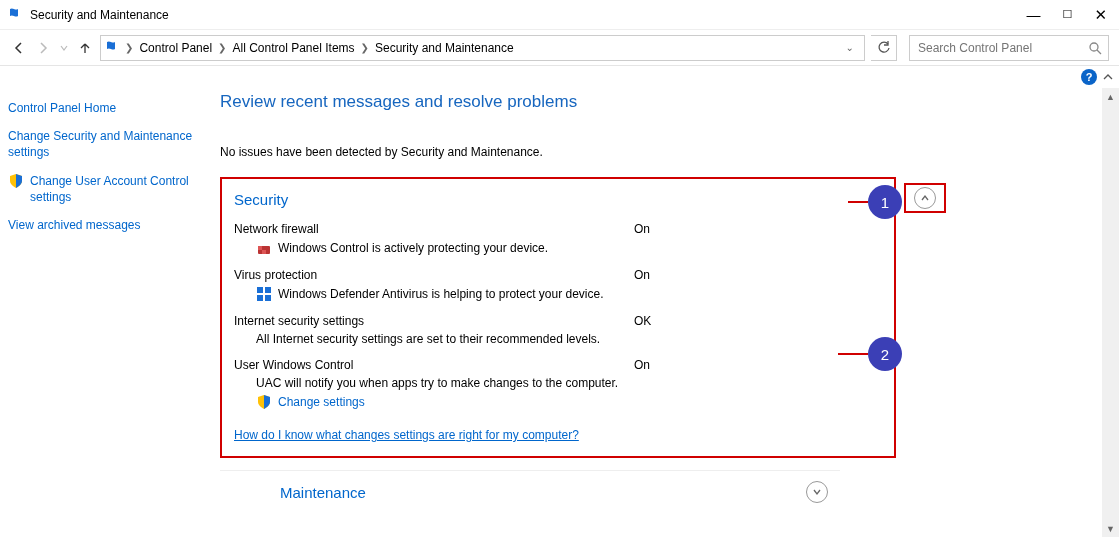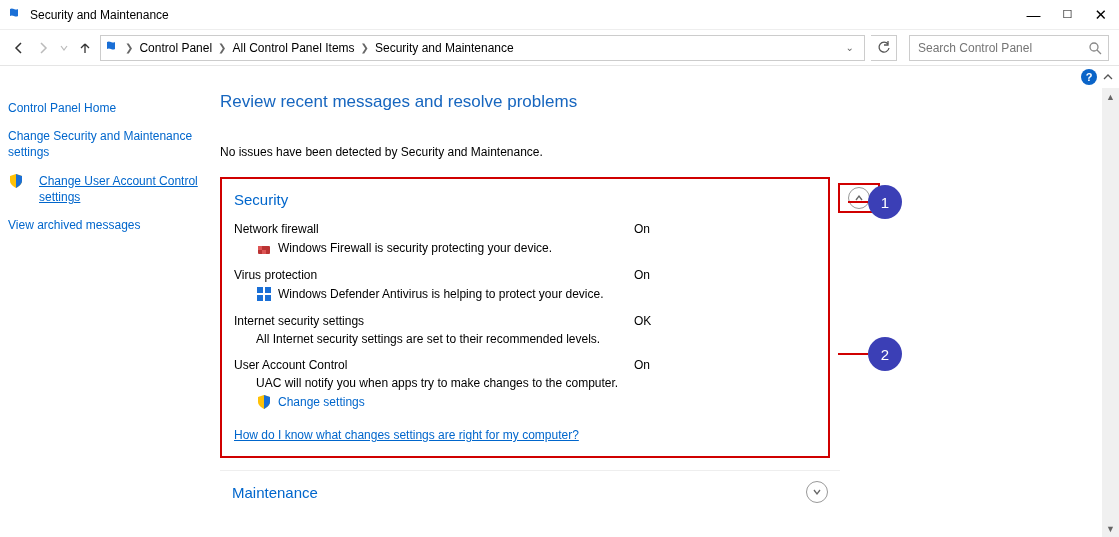--- a/index.html
+++ b/index.html
@@ -103,35 +103,35 @@
   }
   .sidebar a, .sidebar .side-item {
     display:block;
     color:#0066cc;
     font-size:12px;
     margin: 12px 0;
     text-decoration:none;
     cursor:pointer;
     line-height:1.35;
   }
-  .side-item.with-icon { display:flex; gap:15px; align-items:flex-start;text-decoration:underline; }
+  .side-item.with-icon { display:flex; gap:6px; align-items:flex-start; }
   .main {
     flex:1;
     padding: 0 20px 18px 10px;
     position:relative;
     overflow:auto;
   }
   .main h1 {
     color:#1766bf;
     font-weight:400;
     font-size:17px;
     margin: 4px 0 6px 0;
   }
   .subtext { font-size:12px; margin-bottom: 18px; margin-top: 33px; }
-  .panels { position:relative; width: 610px; }
+  .panels { position:relative; width: 676px; }
   .panel {
     position:relative;
     padding: 8px 12px 14px 12px;
   }
   .panel.security { border:2px solid #d00000; margin-bottom:12px;}
   .panel-head {
     display:flex; align-items:center;
     color:#0066cc;
     font-size:15px;
     padding: 4px 0 8px 0;
@@ -177,21 +177,21 @@
     height:2px; background:#d00000;
   }
   .maint-row {
     display:flex; align-items:center;
     border-top:1px solid #eee;
     padding: 10px 12px;
     color:#0066cc;
     font-size:15px;
     width:620px;
   }
-  .maint-row .name { flex:1; }
+  .maint-row .name { flex:1;margin-left:48px; }
   .shield-svg { width:16px; height:16px; flex-shrink:0;}
   .fw-svg { width:16px; height:16px; flex-shrink:0;}
   .def-svg { width:16px; height:16px; flex-shrink:0;}
   .scroll-strip {
     position:absolute; right:0; top:88px; bottom:0; width:17px;
     background:#f0f0f0;
   }
   .scroll-up, .scroll-down {
     position:absolute; left:0; width:17px; height:17px;
     display:flex; align-items:center; justify-content:center;
@@ -313,21 +313,21 @@
           <div class="row1">
             <span class="label">Network firewall</span>
             <span class="status">On</span>
           </div>
           <div class="detail">
             <svg class="fw-svg" viewBox="0 0 16 16">
                 <rect x="2" y="6" width="12" height="8" fill="#b33" rx="1"></rect>
                 <rect x="2" y="6" width="4" height="4" fill="#d55"></rect>
                 <rect x="6" y="10" width="4" height="4" fill="#d55"></rect>
               </svg>
-            <span>Windows Firewall is security protecting your device.</span>
+            <span>Windows Control is actively protecting your device.</span>
           </div>
         </div>
 
         <div class="sec-row">
           <div class="row1">
             <span class="label">Virus protection</span>
             <span class="status">On</span>
           </div>
           <div class="detail">
             <svg class="def-svg" viewBox="0 0 16 16">
@@ -345,21 +345,21 @@
             <span class="label">Internet security settings</span>
             <span class="status">OK</span>
           </div>
           <div class="detail">
             <span>All Internet security settings are set to their recommended levels.</span>
           </div>
         </div>
 
         <div class="sec-row">
           <div class="row1">
-            <span class="label">User Account Control</span>
+            <span class="label">User Windows Control</span>
             <span class="status">On</span>
           </div>
           <div class="detail" style="margin-bottom:4px;">
             <span>UAC will notify you when apps try to make changes to the computer.</span>
           </div>
           <div class="detail">
             <svg class="shield-svg" viewBox="0 0 16 16">
               <path d="M8 1 L14 3 V8 C14 12 8 15 8 15 C8 15 2 12 2 8 V3 Z" fill="#ffc107"></path>
               <path d="M8 1 L14 3 V8 C14 12 8 15 8 15 Z" fill="#1a6fd6"></path>
             </svg>

